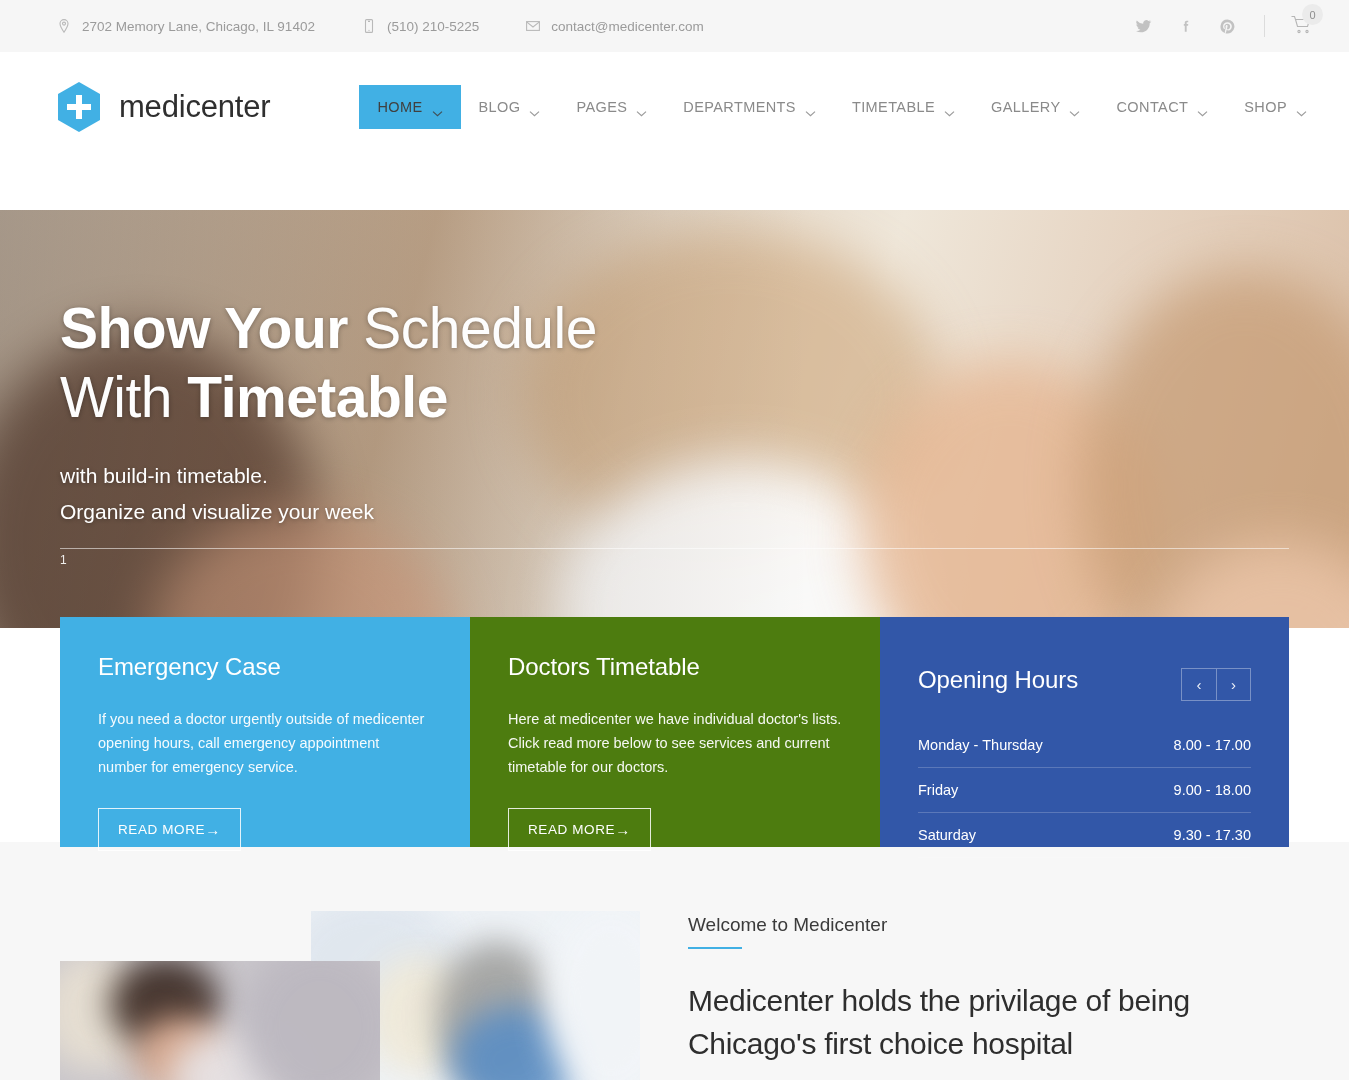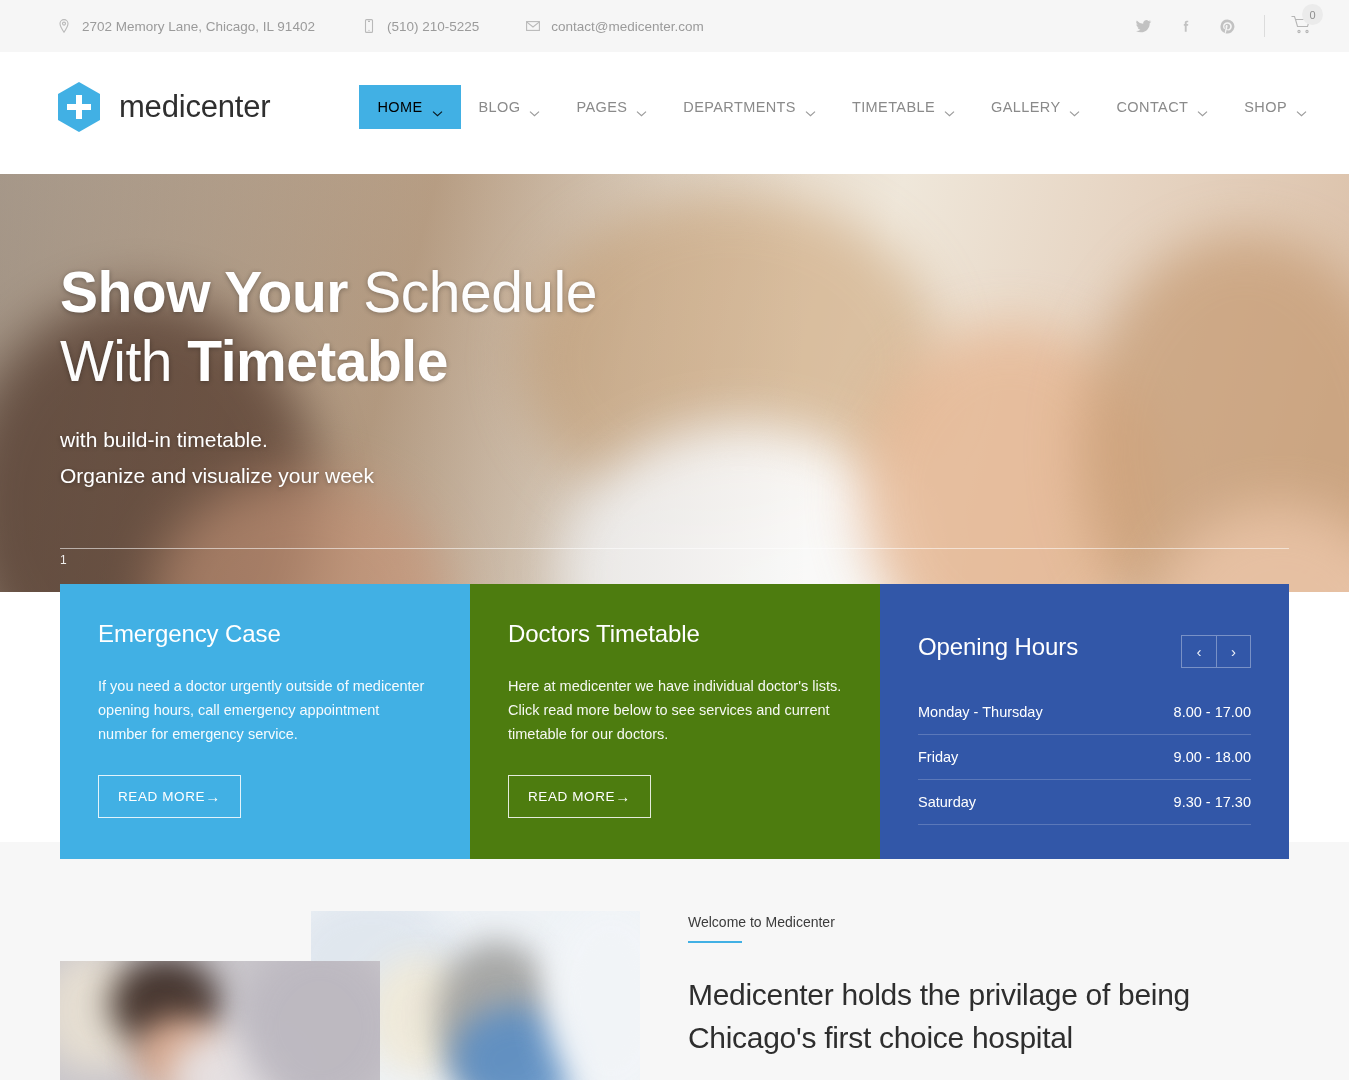--- a/index.html
+++ b/index.html
@@ -44,27 +44,28 @@
   .logo{ display:flex; align-items:center; gap:17px; }
   .hexmark{ width:46px; height:52px; position:relative; display:block; }
   .logo-text{ font-size:31px; color:#2f2f2f; letter-spacing:-0.2px; }
   .nav{ margin-left:auto; display:flex; align-items:center; }
   .nav-item{
     display:flex; align-items:center; gap:9px;
     padding:14px 18px;
     font-size:14.5px; color:#8a8a8a; letter-spacing:0.4px;
     white-space:nowrap;
   }
-  .nav-item.active{ background:#41b0e4; color:#000000; }
+  .nav-item.active{ background:#41b0e4; color:#404040; }
   .chev{ display:block; width:11px; height:7px; opacity:.85; }
 
   
   .hero{
     position:relative; height:418px; overflow:hidden;
     background:#3b82f6;
+    margin-top:36px;
   }
   .hero-photo{ position:absolute; inset:0; }
   
   .hp-bg{
     position:absolute; inset:0;
     background:
       linear-gradient(105deg,#e7d9c8 0%, #d8c3ac 16%, #cbb094 30%, #e3d6c6 46%, #efe7da 62%, #e6d4c2 78%, #d9bda4 100%);
   }
   .hp-blob{ position:absolute; border-radius:50%; filter:blur(26px); }
   .b1{ left:-40px; top:120px; width:360px; height:420px; background:#4b2c20; opacity:.62; }
@@ -94,21 +95,21 @@
   .hero-prog{
     position:absolute; left:60px; right:60px; top:548px;
     height:1px; background:rgba(255,255,255,.55);
   }
   .hero-num{
     position:absolute; left:60px; top:553px;
     font-size:12px; color:rgba(255,255,255,.9);
   }
 
   
-  .panels{ position:absolute; left:60px; top:584px; display:flex; width:1229px; height:275px; z-index:5;border-radius:29px; }
+  .panels{ position:absolute; left:60px; top:617px; display:flex; width:1229px; height:230px; z-index:5;border-radius:29px; }
   .panel{ padding:36px 38px 0 38px; color:#fff; }
   .p1{ width:410px; background:#41b0e4; }
   .p2{ width:410px; background:#4d7c0f; }
   .p3{ width:409px; background:#3257a8; position:relative; }
   .p-title{ font-size:24px; font-weight:400; letter-spacing:-0.1px; }
   .p-text{ margin-top:26px; font-size:14.5px; line-height:24px; color:rgba(255,255,255,.95); }
   .readmore{
     margin-top:29px; display:inline-flex; align-items:flex-end; 
     border:1px solid rgba(255,255,255,.85);
     padding:13px 19px; font-size:13.5px; letter-spacing:0.6px; color:#fff;
@@ -134,21 +135,21 @@
     position:absolute; left:0; top:842px; width:1349px; height:238px;
     background:#f7f7f7;
   }
   .wel-photos{ position:absolute; left:0; top:0; width:640px; height:238px; }
   .photo{ position:absolute; overflow:hidden; }
   .ph-top{ left:311px; top:69px; width:329px; height:169px; background:#eef2f6; }
   .ph-bot{ left:60px; top:119px; width:320px; height:119px; background:#c9c6cb; }
   .ph-blob{ position:absolute; border-radius:50%; filter:blur(16px); }
 
   .wel-copy{ position:absolute; left:688px; top:72px; width:560px; }
-  .wel-kicker{ font-size:14px; color:#3b3b3b; }
+  .wel-kicker{ font-size:19px; color:#3b3b3b; }
   .wel-rule{ margin-top:11px; width:54px; height:2px; background:#41b0e4; }
   .wel-h2{
     margin-top:30px; font-size:30px; line-height:43px; color:#2e2e2e; font-weight:400;
     letter-spacing:-0.3px;
   }
 </style>
 </head>
 <body>
 
 <div class="topbar">

